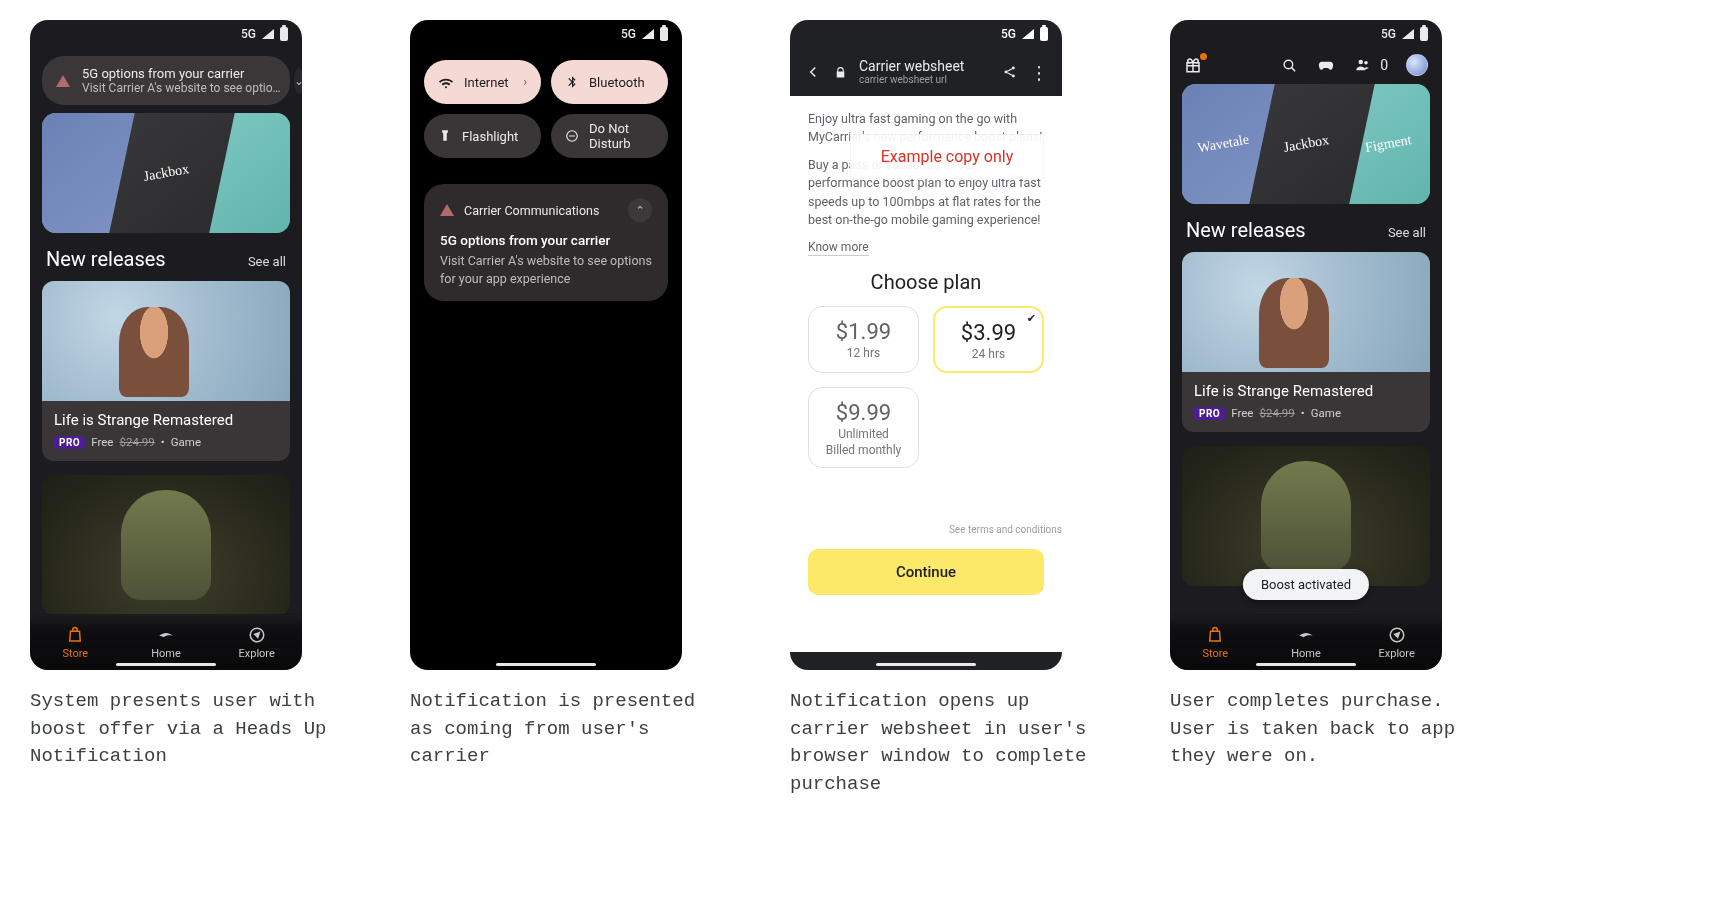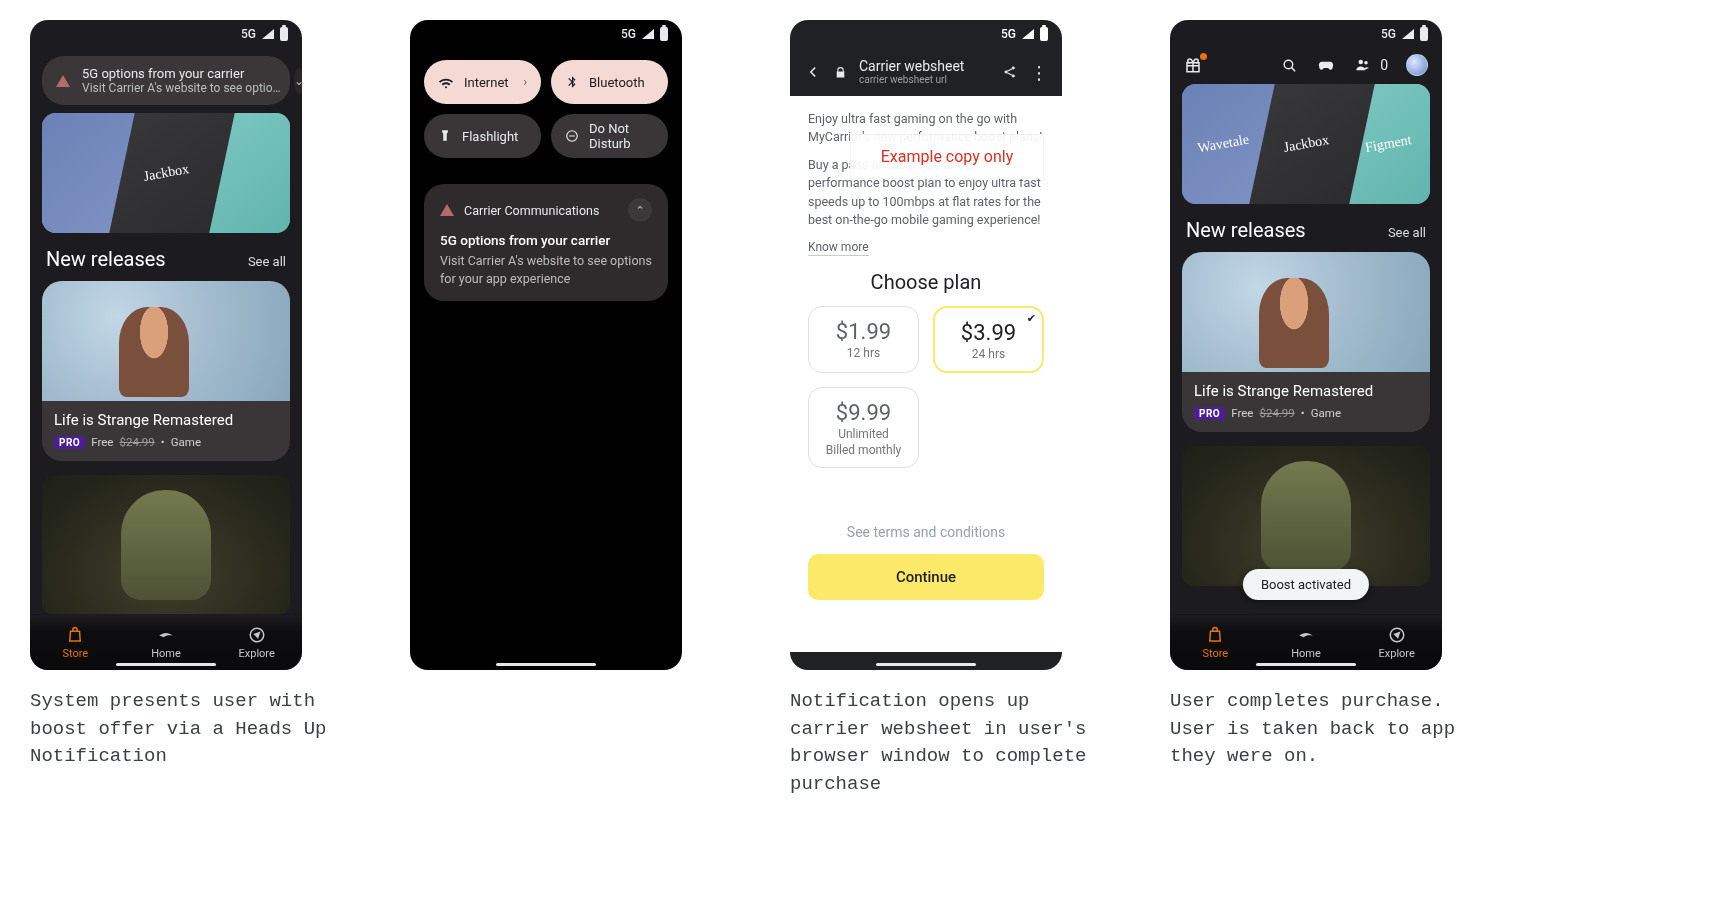--- a/index.html
+++ b/index.html
@@ -118,21 +118,21 @@
   .promo-labels span{flex:1;text-align:center;font-family:cursive;font-size:14px;color:#fff;transform:rotate(-10deg);}
   .section-head{
     display:flex;justify-content:space-between;align-items:baseline;
     padding:0 16px 10px;
   }
   .section-head h2{margin:0;font-size:20px;font-weight:400;color:#fff;}
   .section-head a{font-size:13px;color:#dadce0;text-decoration:none;}
   .carousel{display:flex;gap:12px;padding:0 12px 14px;overflow:hidden;}
   .game-tile{
     width:248px;flex:0 0 248px;
-    border-radius:20px;overflow:hidden;position:relative;
+    border-radius:12px;overflow:hidden;position:relative;
     background:#3a3638;
   }
   .game-tile .art{height:120px;background:radial-gradient(circle at 30% 30%,#c2d7e6 0%,#a7c0d2 40%,#88a6bb 100%);position:relative;}
   .game-tile .art .figure{
     position:absolute;left:45%;top:22%;width:70px;height:90px;
     background:radial-gradient(ellipse at 50% 28%,#d9a07a 0 28%,transparent 29%),
                linear-gradient(#7a4f3c,#7a4f3c);
     border-radius:40% 40% 10% 10%;
     transform:translateX(-50%);
   }
@@ -213,21 +213,21 @@
   .plan{
     width:calc(50% - 7px);
     border:1px solid #e0e0e0;border-radius:14px;
     padding:12px 8px 10px;text-align:center;position:relative;
   }
   .plan.selected{border:2px solid var(--yellow);}
   .plan .check{position:absolute;top:4px;right:6px;font-size:11px;}
   .plan .price{font-size:22px;color:#5f6368;}
   .plan.selected .price{color:#202124;}
   .plan .dur{font-size:12px;color:#757575;margin-top:2px;}
-  .terms{text-align:center;font-size:14px;color:#9aa0a6;margin-top:56px;}
+  .terms{text-align:right;font-size:10px;color:#9aa0a6;margin-top:56px;}
   .continue{
     margin:14px 18px 10px;background:var(--yellow);color:#202124;
     text-align:center;font-size:15px;font-weight:500;
     padding:14px 0;border-radius:10px;
   }
   .ws-bottom{position:absolute;bottom:0;left:0;right:0;height:26px;background:#202124;border-top:8px solid #fff;}
   .ws-bottom .home-indicator{bottom:4px;}
   
   .i{display:inline-flex;align-items:center;justify-content:center;}
   svg{display:block;}
@@ -384,20 +384,21 @@
           <span class="triangle-icon"></span>
           <span class="app">Carrier Communications</span>
           <span class="collapse">⌃</span>
         </div>
         <div class="title">5G options from your carrier</div>
         <div class="body">Visit Carrier A's website to see options for your app experience</div>
       </div>
 
       <div class="home-indicator"></div>
     </div>
+    <div class="caption">Notification is presented as coming from user's carrier</div>
   </div>
 
   <div class="column">
     <div class="phone light">
       <div class="status-bar">
         <span>5G</span>
         <span class="signal"></span>
         <span class="battery"></span>
       </div>
 

